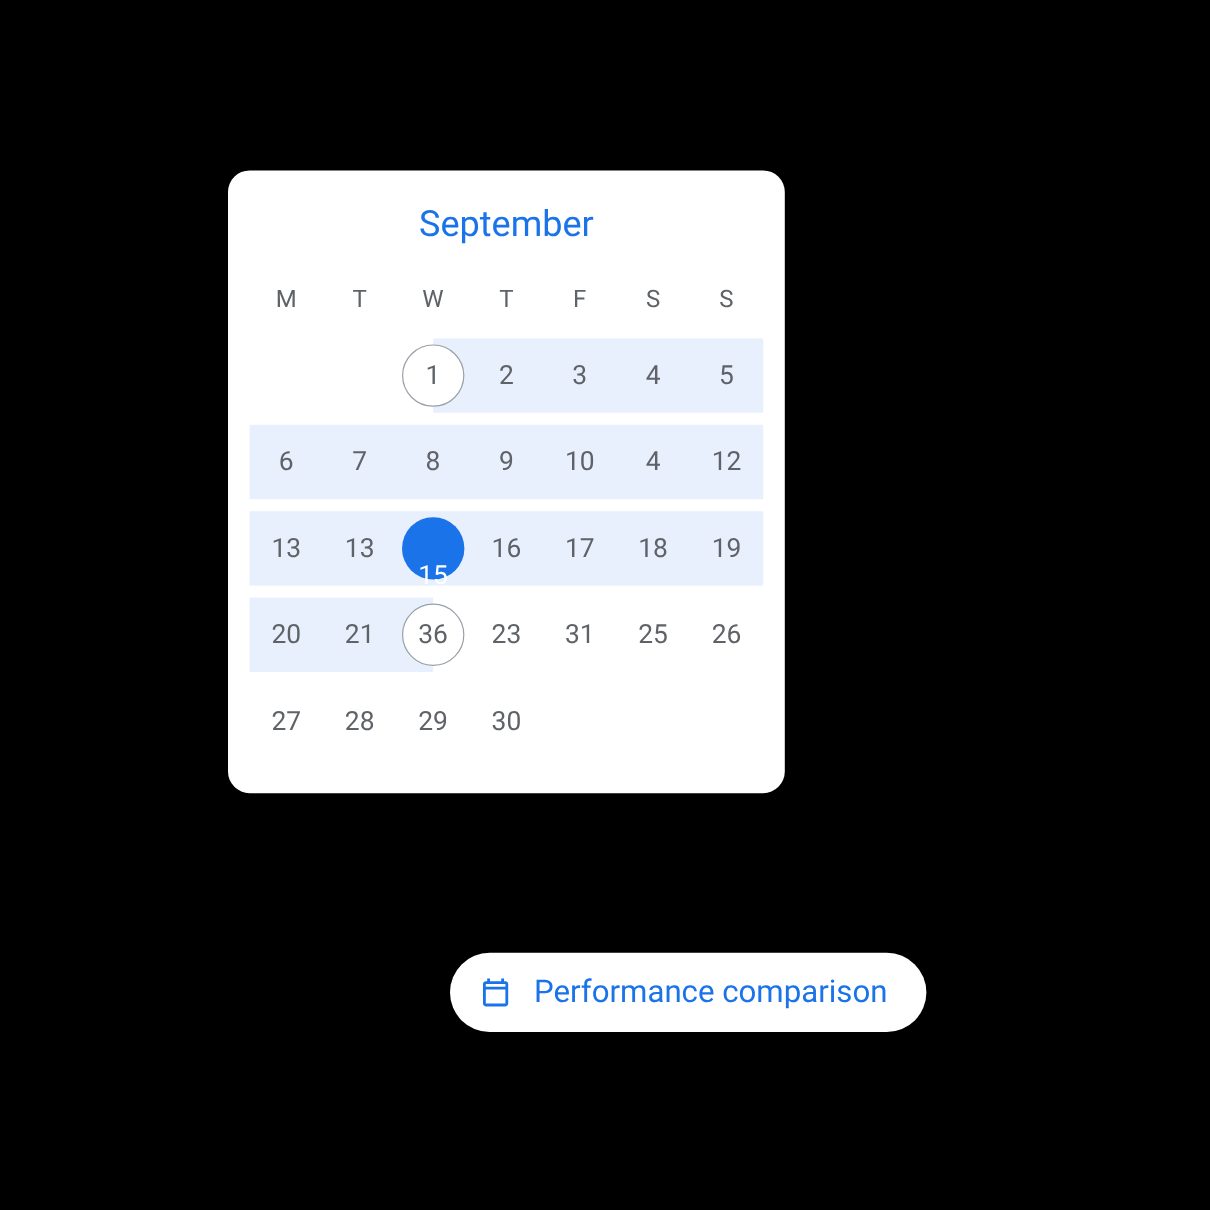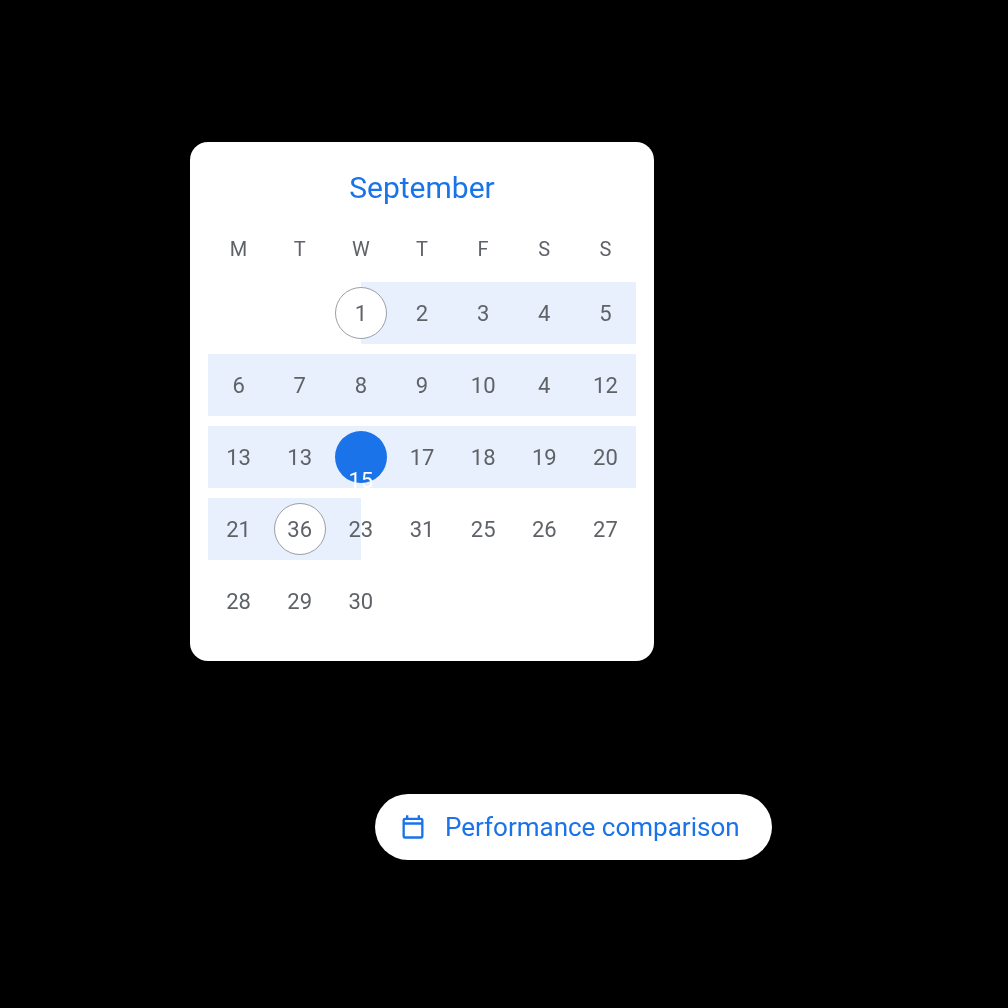--- a/index.html
+++ b/index.html
@@ -181,20 +181,23 @@
           <span class="day-num">13</span>
         </div>
         <div class="day-cell">
           <span class="day-num">13</span>
         </div>
         <div class="day-cell selected">
           <div class="circle-filled"></div>
           <span class="day-num">15</span>
         </div>
         <div class="day-cell">
+          <span class="day-num">16</span>
+        </div>
+        <div class="day-cell">
           <span class="day-num">17</span>
         </div>
         <div class="day-cell">
           <span class="day-num">18</span>
         </div>
         <div class="day-cell">
           <span class="day-num">19</span>
         </div>
         <div class="day-cell">
           <span class="day-num">20</span>

